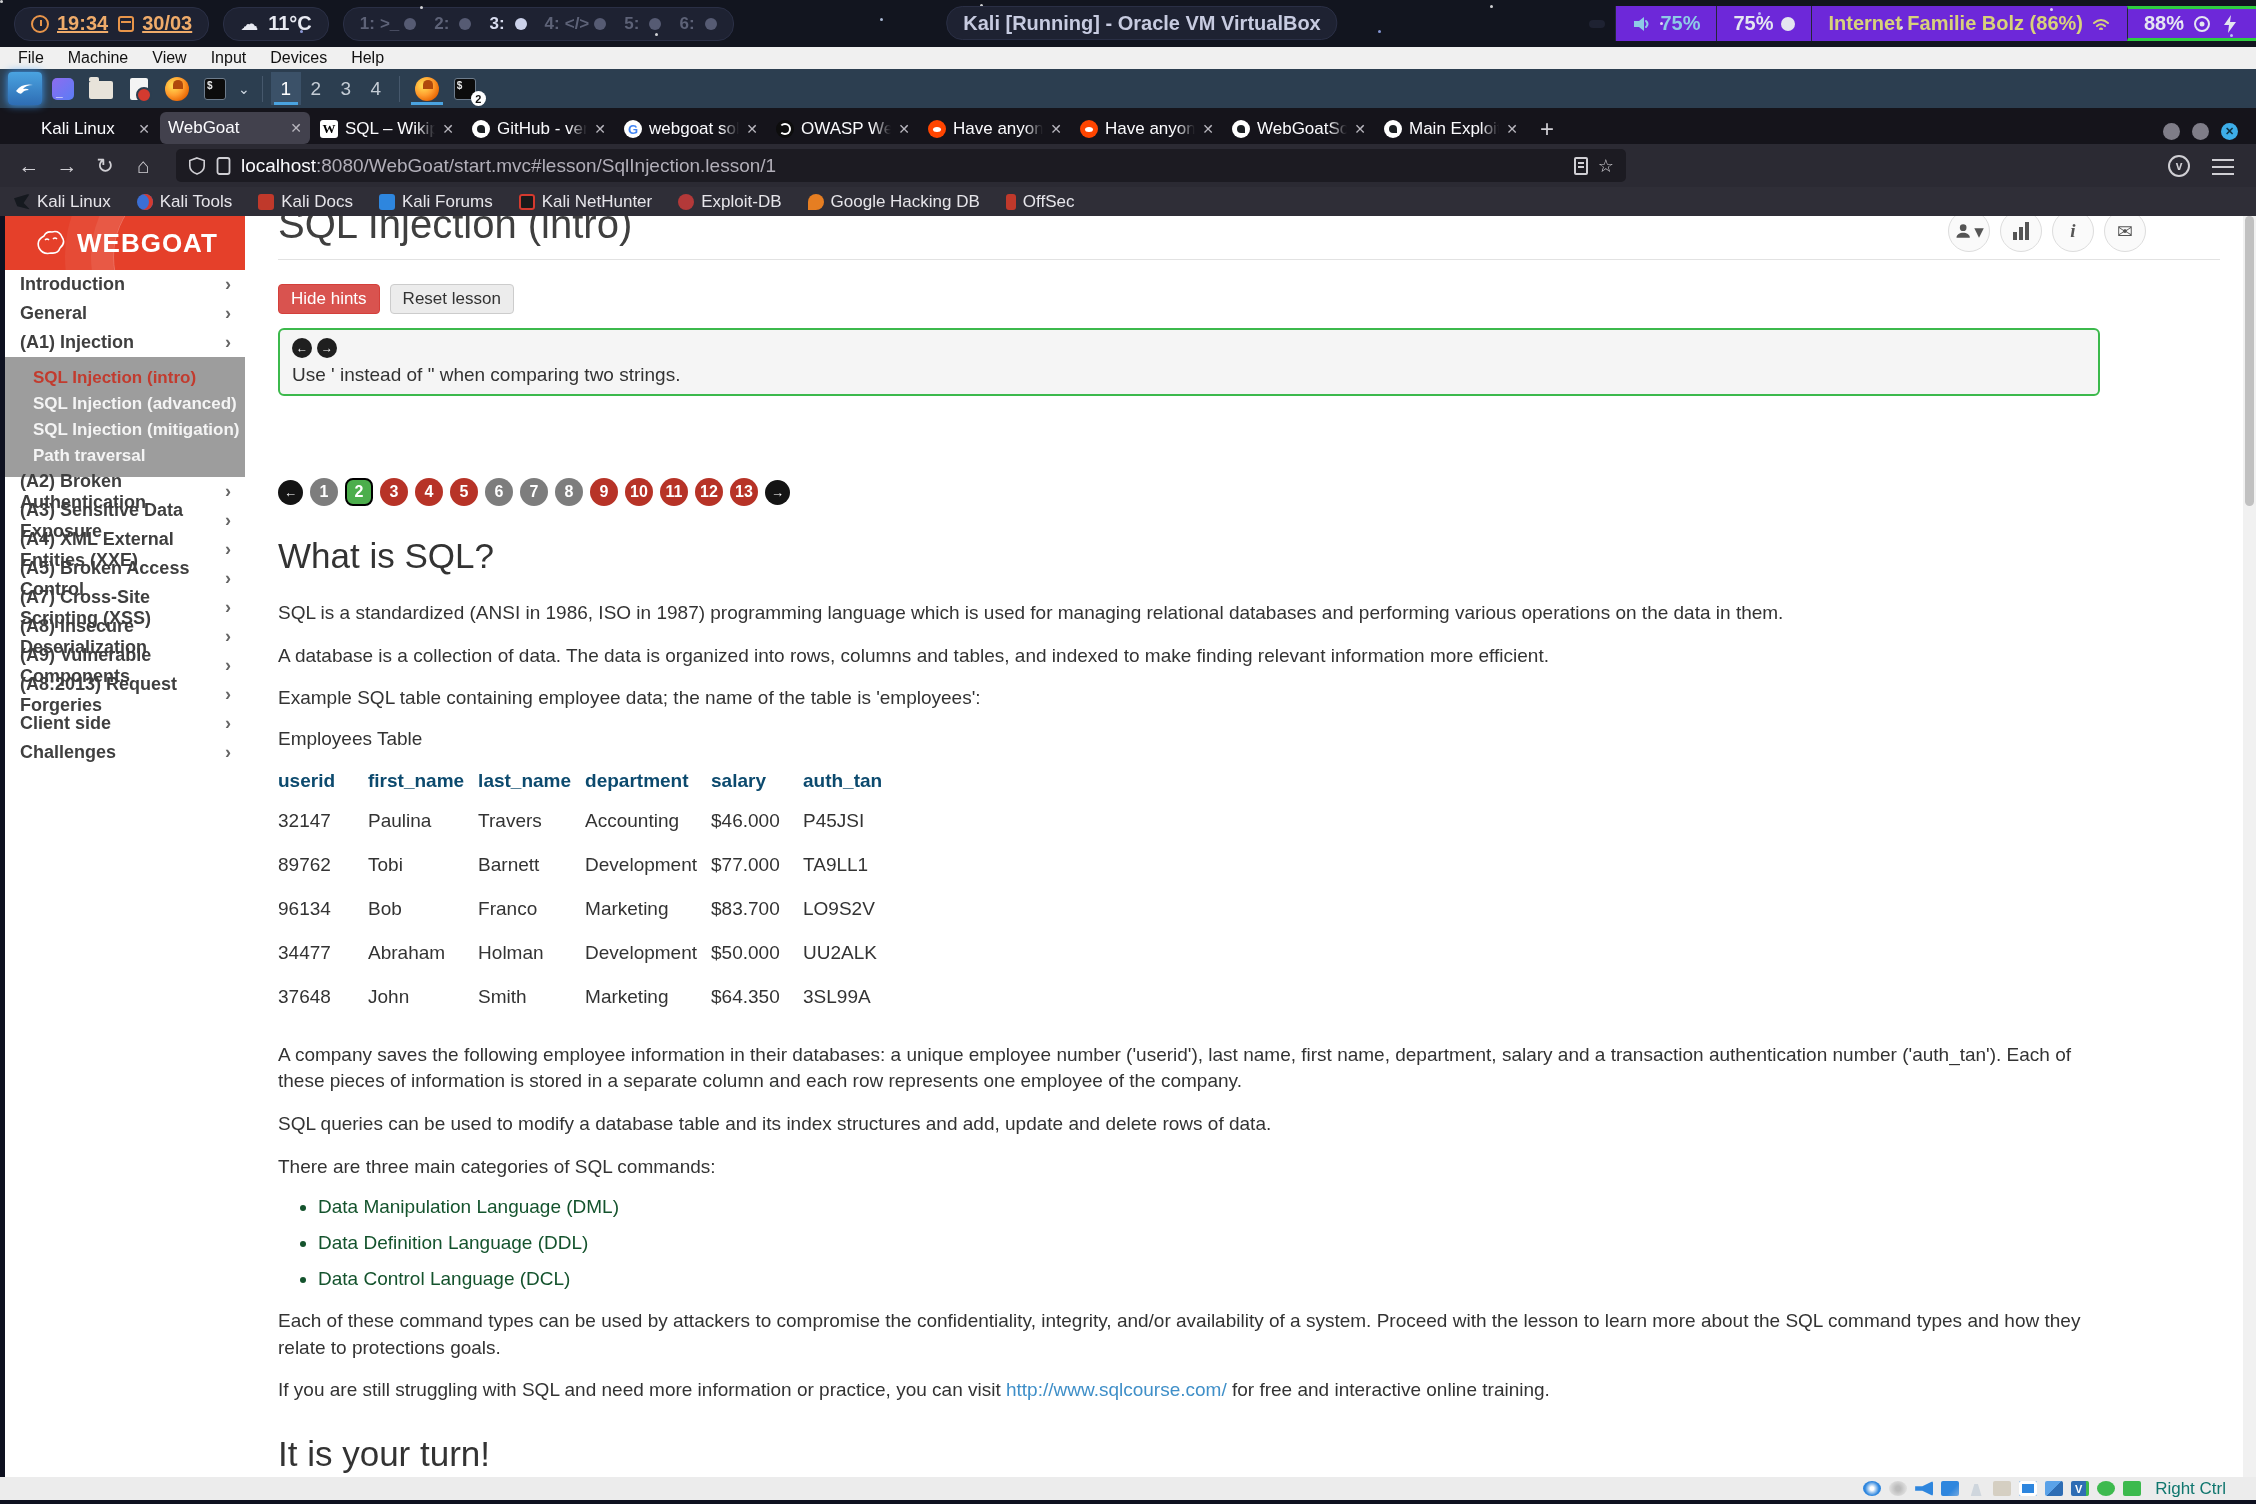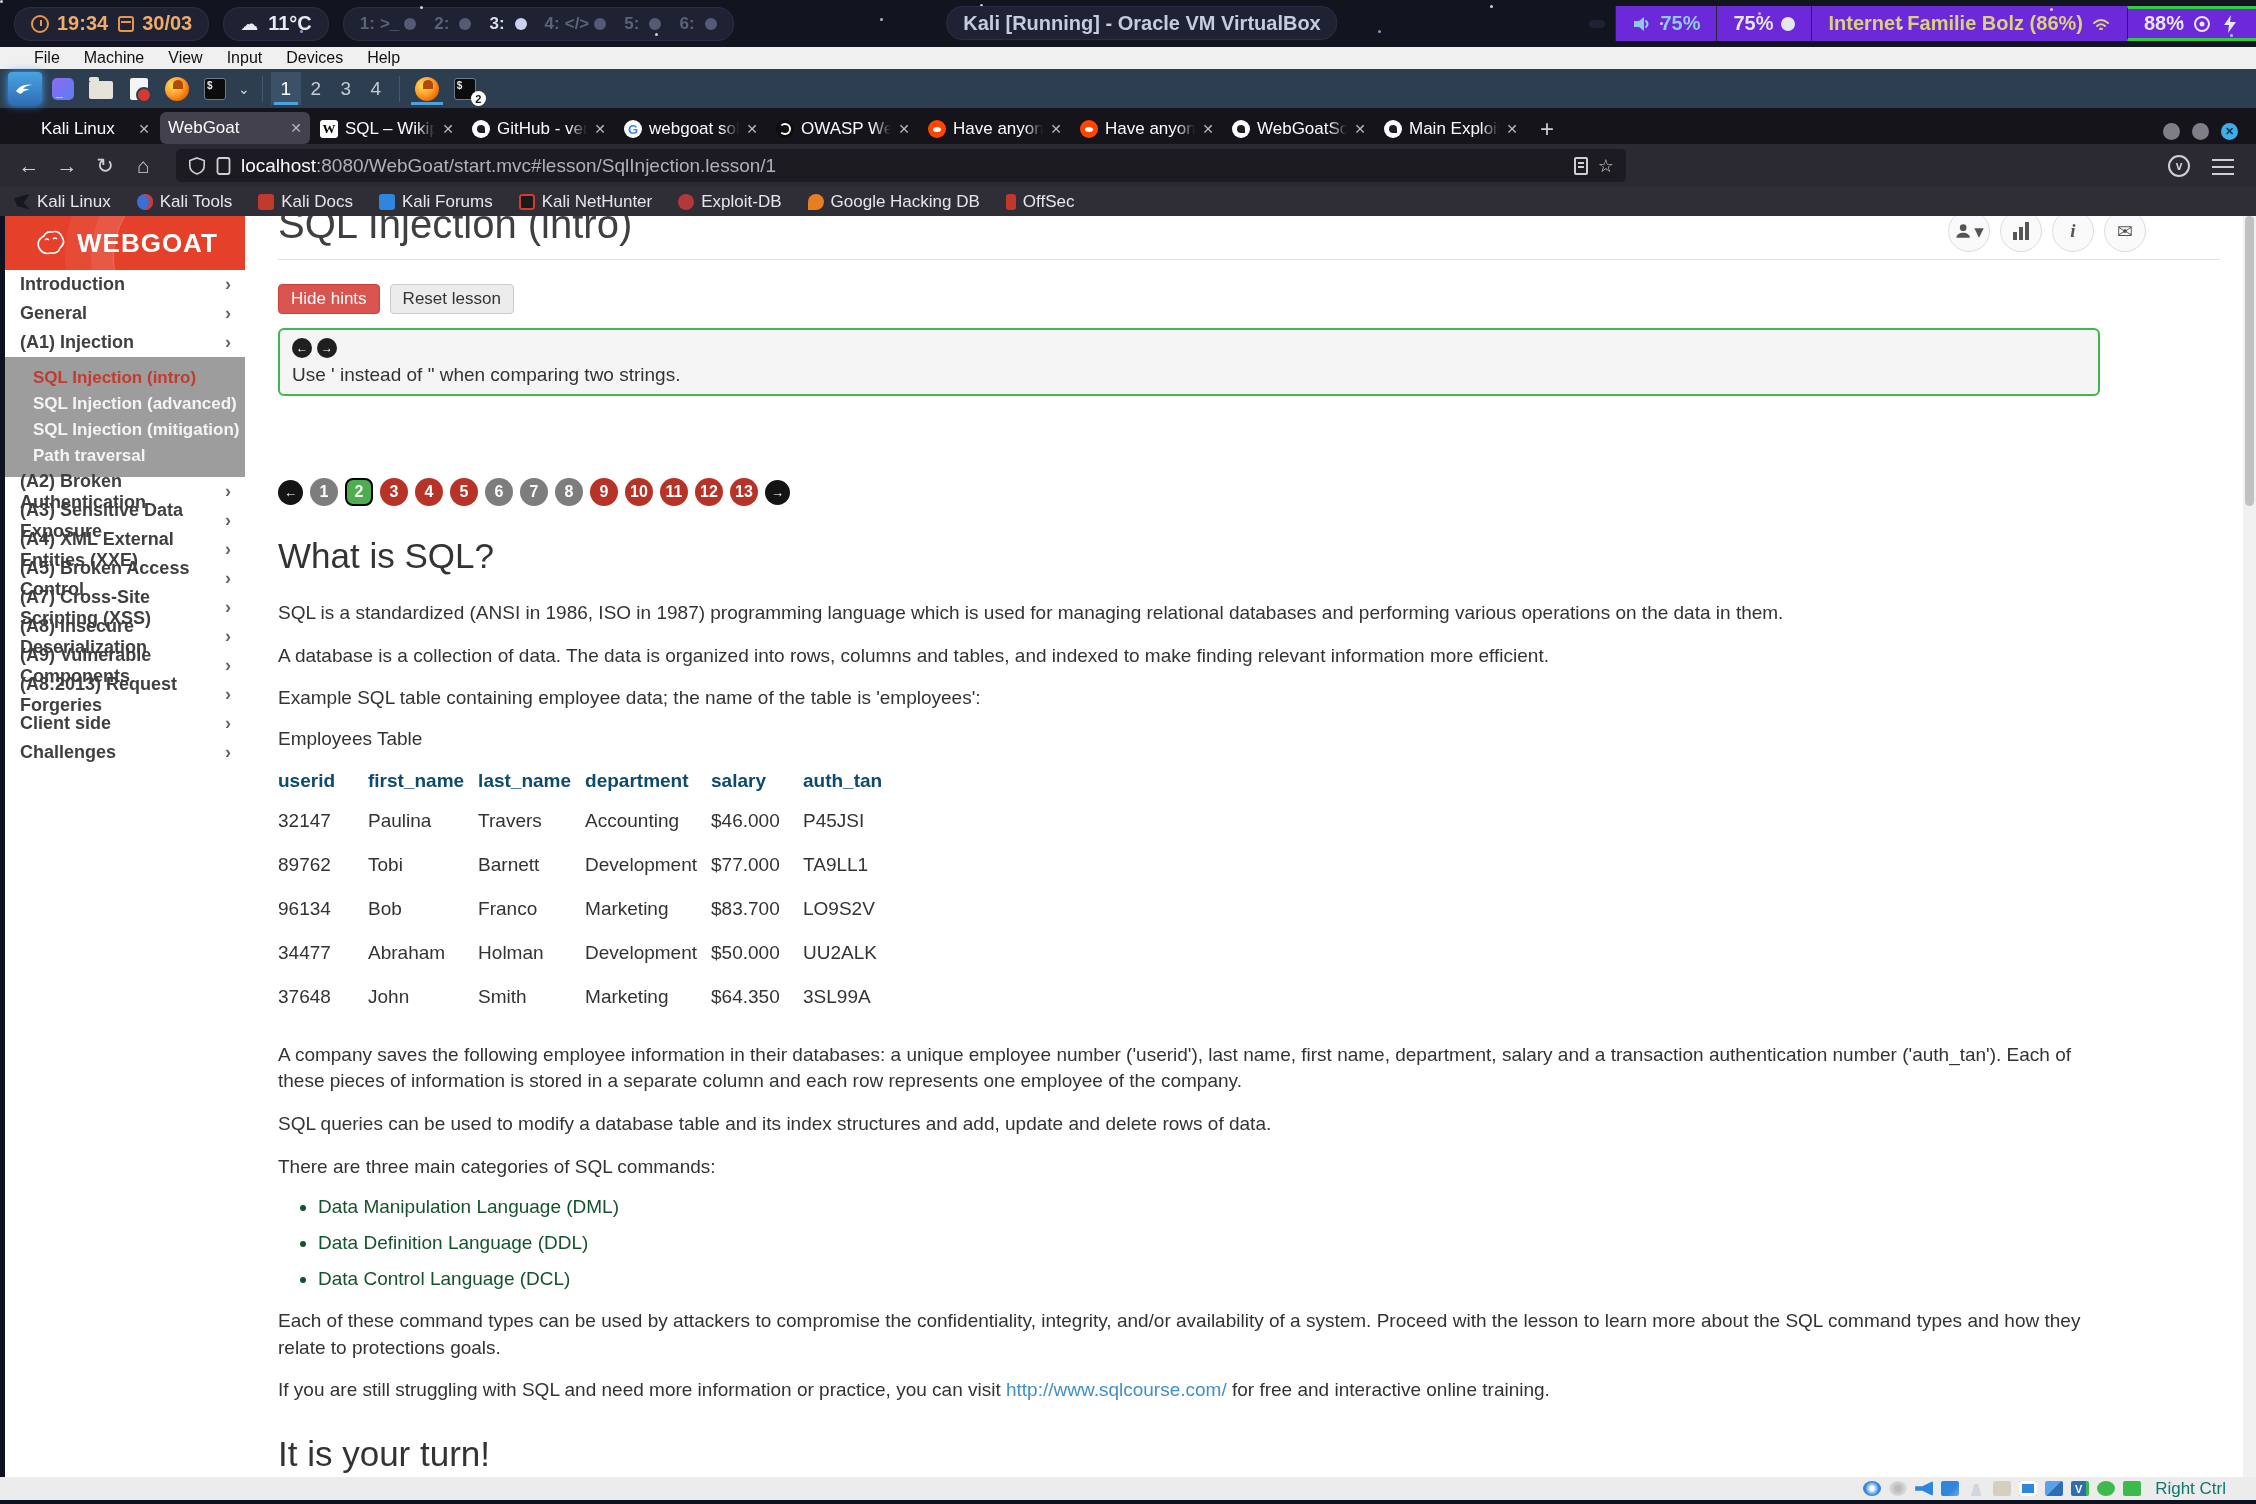--- a/index.html
+++ b/index.html
@@ -8,21 +8,21 @@
 
   
   #panel { height:47px; background:#12151f; position:relative; display:flex; align-items:center; color:#cfd3e6; }
   .stars { position:absolute; inset:0; pointer-events:none; }
   .stars i { position:absolute; width:3px; height:3px; border-radius:50%; background:#fff; opacity:.8;
     box-shadow: 420px 6px #fff, 880px 18px #cfe0ff, 1210px 9px #fff, 1378px 30px #9fb4ff, 1490px 5px #fff,
     1660px 22px #fff, 1758px 12px #cfd8ff, 1900px 26px #fff, 2050px 8px #fff, 2180px 20px #fff,
     300px 30px #aab8ff, 655px 33px #fff, 1080px 28px #fff, 980px 4px #fff, 2230px 34px #cfe0ff; }
   .pill { background:#1e2232; border:1px solid #2a2f45; border-radius:16px; display:flex; align-items:center; gap:10px; padding:4px 16px; margin-left:14px; height:34px; }
   .pill .seg { display:flex; align-items:center; gap:8px; }
-  .clock-txt, .date-txt { color:#efab6a; font-weight:bold; font-size:20px; }
+  .clock-txt, .date-txt { color:#efab6a; font-weight:bold; font-size:20px;text-decoration:underline; }
   .temp-txt { color:#e8eaf2; font-weight:bold; font-size:20px; }
   .ico-clock { width:18px; height:18px; border:2px solid #e8954a; border-radius:50%; position:relative; }
   .ico-clock:before { content:""; position:absolute; left:7px; top:3px; width:2px; height:6px; background:#e8954a; }
   .ico-cal { width:16px; height:16px; border:2px solid #e8954a; border-radius:3px; position:relative; }
   .ico-cal:before { content:""; position:absolute; left:1px; right:1px; top:3px; height:2px; background:#e8954a; }
   .ico-cloud { color:#e8eaf2; font-size:18px; }
   .ws { display:flex; gap:18px; font-size:17px; color:#5d6277; font-weight:bold; }
   .ws .w { display:flex; gap:5px; align-items:center; }
   .ws .w.active { color:#d9ddf0; }
   .ws .dot { width:12px; height:12px; border-radius:50%; background:#565b73; display:inline-block; }
@@ -33,21 +33,21 @@
   .tray-pill { background:#1e2232; border-radius:14px; padding:4px 8px; margin-right:10px; }
   .tray-appico { width:22px; height:22px; border-radius:4px; background:linear-gradient(90deg,#2b2b2b 25%, #ff9d2e 25%, #ff9d2e 50%, #d43a2f 50%, #d43a2f 75%, #4caf50 75%); }
   .tray-group { display:flex; align-items:stretch; background:#6d28d9; height:35px; }
   .tray-item { display:flex; align-items:center; gap:8px; padding:0 16px; font-weight:bold; font-size:20px; border-left:1px solid #232738; }
   .vol-txt { color:#8ecae6; } .pct-txt,.bat-txt { color:#e4e6f0; } .net-txt { color:#d8d27a; }
   .dot-wh { width:14px; height:14px; background:#e4e6f0; border-radius:50%; }
   .battery-item { border-top:3px solid #2ecc40; border-bottom:3px solid #2ecc40; }
   svg.mini { width:20px; height:20px; display:block; }
 
   
-  #vmenu { height:22px; background:#f0f0f0; display:flex; align-items:center; gap:0; padding-left:22px; }
+  #vmenu { height:22px; background:#f0f0f0; display:flex; align-items:center; gap:0; padding-left:6px; }
   #vmenu .m { font-size:16px; color:#111; padding:0 12px; }
 
   
   #taskbar { height:39px; background:#2c3e50; display:flex; align-items:center; padding-left:6px; }
   .tb-tile { width:34px; height:33px; border-radius:4px; display:flex; align-items:center; justify-content:center; margin:0 2px; position:relative; }
   .tb-kali { background:linear-gradient(180deg,#4aa3e0,#2e6db4); box-shadow:0 0 8px #3da0ff; }
   .tb-sep { width:1px; height:26px; background:#46586c; margin:0 8px; }
   .ic-win { width:22px; height:22px; border-radius:5px; background:linear-gradient(135deg,#8e6cf0,#5a7df5); position:relative; }
   .ic-win:before { content:"_"; position:absolute; left:4px; bottom:1px; color:#fff; font-size:12px; font-weight:bold; }
   .ic-folder { width:24px; height:18px; background:#e8e3da; border-radius:2px; position:relative; margin-top:3px; }

